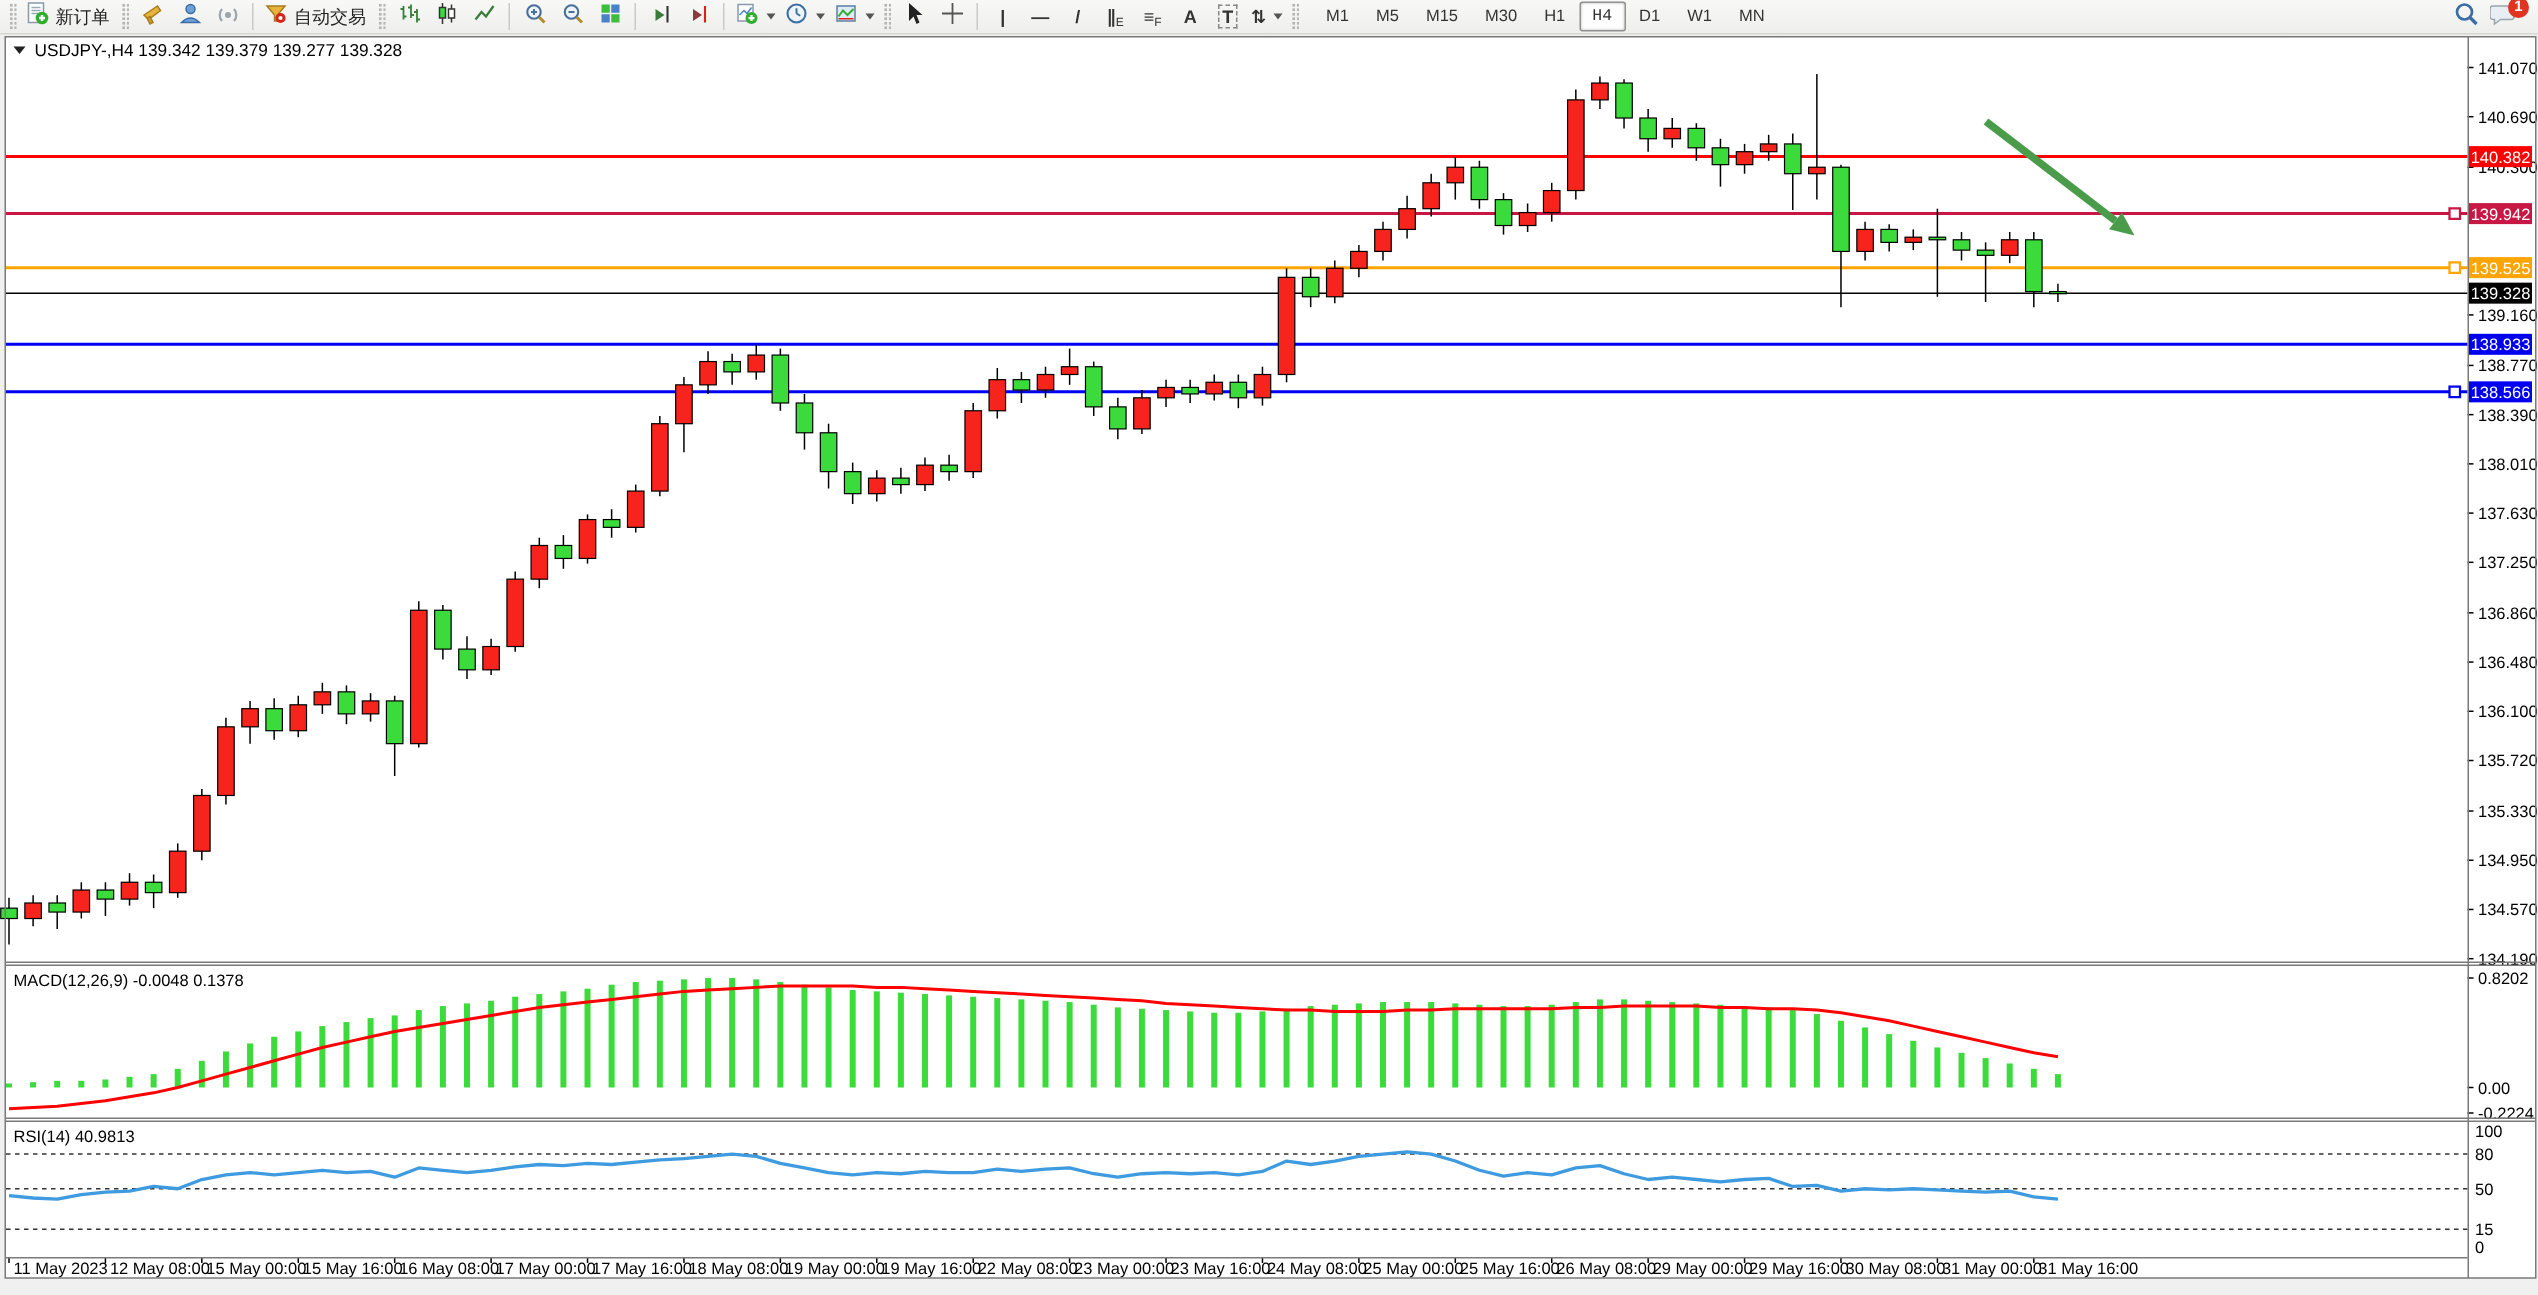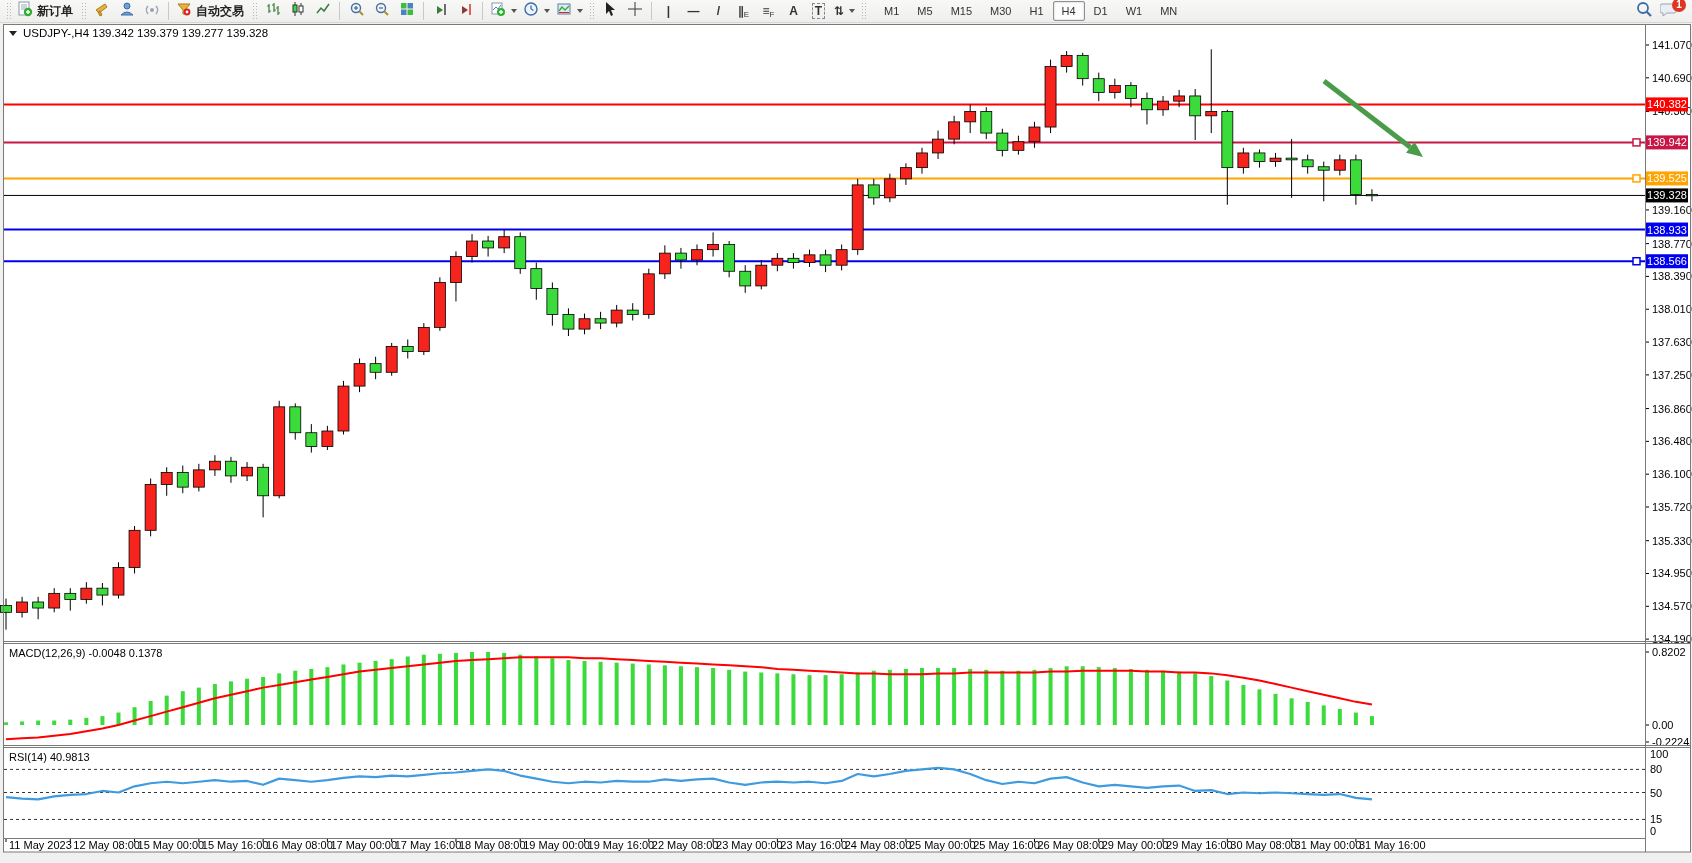--- a/index.html
+++ b/index.html
@@ -3,31 +3,31 @@
 <meta charset="utf-8">
 <style>
   * { margin:0; padding:0; box-sizing:border-box; }
   html,body { width:1692px; height:863px; overflow:hidden; background:#f0f0f0;
     font-family:"Liberation Sans","DejaVu Sans",sans-serif; }
   #toolbar { position:absolute; left:0; top:0; width:1692px; height:23px;
     background:linear-gradient(#f8f8f6,#eeeeec); border-bottom:1px solid #d6d6d4;
     display:flex; align-items:center; padding:0 3px; z-index:5; }
   .tbtn { height:21px; min-width:25px; display:flex; align-items:center; justify-content:center;
     padding:0 2px; border:1px solid transparent; border-radius:2px; cursor:default; gap:2px; }
-  .tbtn .lbl { font-size:12px; color:#222; white-space:nowrap; padding:0 2px;font-weight:bold; }
+  .tbtn .lbl { font-size:12px; color:#222; white-space:nowrap; padding:0 2px; }
   .tbtn .glyph { font-size:12px; color:#333; font-weight:bold; }
   .tbtn .subg { font-size:8px; color:#333; margin-left:-2px; margin-top:6px; }
   .caret { width:0; height:0; border-left:3px solid transparent; border-right:3px solid transparent;
     border-top:4px solid #555; margin-left:3px; }
   .sep { width:1px; height:18px; background:#c9c9c7; margin:0 4px; }
   .handle { width:5px; height:18px; margin:0 3px;
     background-image:radial-gradient(#b5b5b3 1px, transparent 1px); background-size:3px 3px; }
   #tf-group { display:flex; margin-left:6px;align-items:flex-end; }
   .tf-btn { font-size:11px; color:#333; padding:3px 8px; border:1px solid transparent; border-radius:2px; }
-  .tf-btn.active { background:#fdfdfd; border:1px solid #909090; box-shadow:inset 0 0 2px #bbb; }
+  .tf-btn.active { background:#fdfdfd; border:1px solid #909090; box-shadow:inset 0 0 2px #bbb;font-family:Liberation Mono, monospace; }
   #right-tools { margin-left:auto; display:flex; align-items:center; margin-right:8px; }
   #chat-badge { position:absolute; top:-4px; right:-6px; background:#e03423; color:#fff;
     font-size:10px; min-width:14px; height:14px; border-radius:8px; text-align:center;
     line-height:14px; padding:0 2px; font-weight:bold; }
   #chart-svg { position:absolute; left:0; top:0; z-index:1; }
   svg text { font-family:"Liberation Sans","DejaVu Sans",sans-serif; }
 </style>
 </head>
 <body>
 

